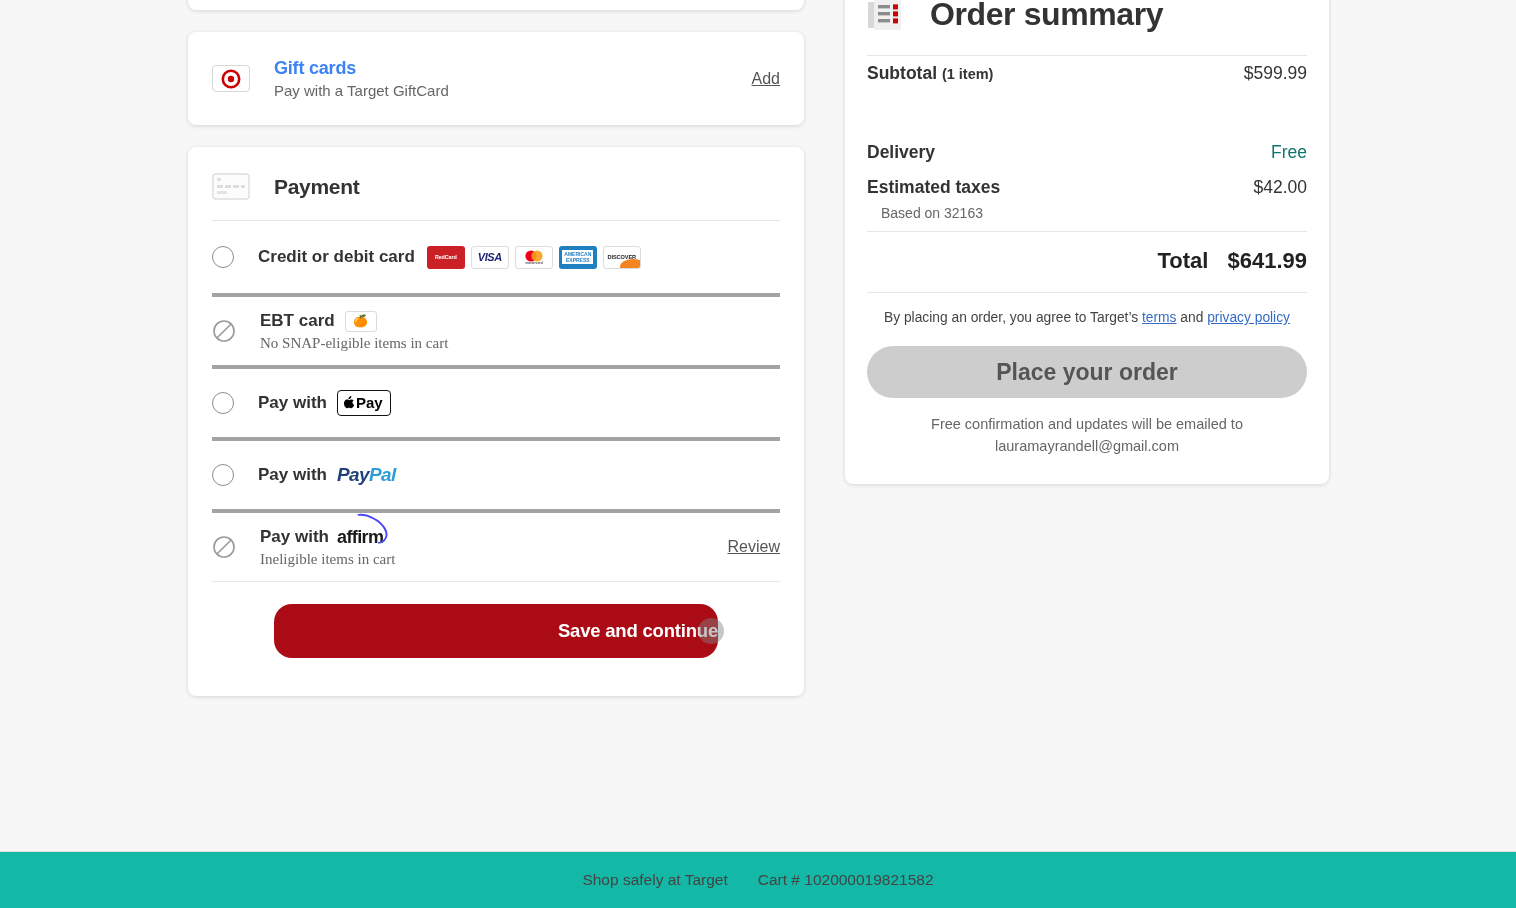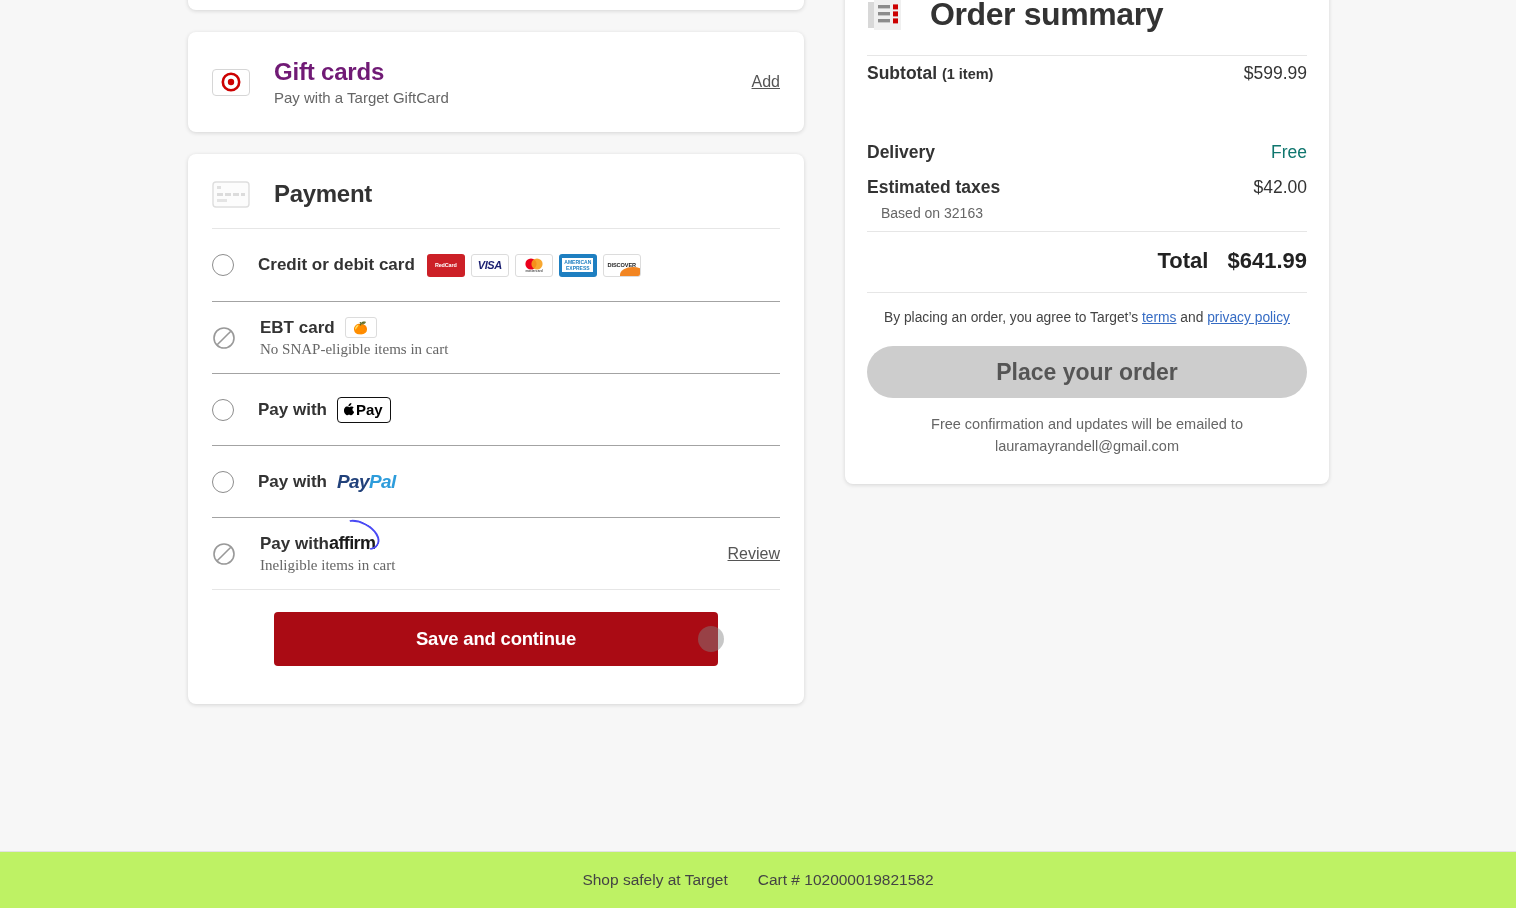--- a/index.html
+++ b/index.html
@@ -23,39 +23,39 @@
   .card-cut { height: 50px; }
 
   
   .gift-card { display: flex; align-items: center; padding: 26px 24px; }
   .gift-icon {
     width: 38px; height: 27px; border: 1px solid #d6d6d6; border-radius: 4px;
     background: #fff; display: flex; align-items: center; justify-content: center;
     flex: 0 0 auto;
   }
   .gift-text { margin-left: 24px; flex: 1 1 auto; }
-  .gift-title { font-size: 24px; font-weight: bold; color: #701a75; letter-spacing: -.2px; }
+  .gift-title { font-size: 18px; font-weight: bold; color: #3b82f6; letter-spacing: -.2px; }
   .gift-sub { font-size: 15px; color: #666; margin-top: 3px; }
   .link {
     font-size: 16px; color: #555; text-decoration: underline;
     cursor: pointer; white-space: nowrap;
   }
 
   
   .pay-card { padding: 0 24px 24px 24px; }
   .pay-head { display: flex; align-items: center; padding: 26px 0 20px 0; }
   .pay-head-icon { width: 38px; height: 27px; flex: 0 0 auto; }
-  .pay-title { margin-left: 24px; font-size: 24px; font-weight: bold; color: #333; letter-spacing: -.3px; }
+  .pay-title { margin-left: 24px; font-size: 21px; font-weight: bold; color: #333; letter-spacing: -.3px; }
   .hr { height: 1px; background: #e6e6e6; }
   .sel-label { font-size: 16.5px; font-weight: bold; color: #333; padding: 22px 0 14px 0; }
 
   .opt-row {
     display: flex; align-items: center;
     min-height: 72px; padding: 8px 0;
-    border-top: 1px solid #a3a3a3;
+    border-top: 4px solid #a3a3a3;
   }
   .opt-row.first { border-top: none; }
   .radio {
     width: 22px; height: 22px; border: 1.6px solid #8d8d8d; border-radius: 50%;
     flex: 0 0 auto; background: #fff;
   }
   .disabled-ic { width: 24px; height: 24px; flex: 0 0 auto; }
   .opt-body { margin-left: 24px; flex: 1 1 auto; }
   .opt-line { display: flex; align-items: center; flex-wrap: wrap; }
   .opt-title { font-size: 17px; font-weight: bold; color: #333; }
@@ -92,34 +92,34 @@
     font-size: 12px; line-height: 1; background: #fff;
   }
   .applepay-badge {
     margin-left: 10px; border: 1.4px solid #111; border-radius: 4px;
     padding: 3px 7px 4px 6px; display: flex; align-items: center;
     font-size: 15px; font-weight: 600; color: #000; background: #fff;
   }
   .paypal { margin-left: 10px; font-size: 19px; font-weight: bold; font-style: italic; letter-spacing: -.6px; }
   .pp-a { color: #21417a; }
   .pp-b { color: #2d9cdb; }
-  .affirm-wrap { position: relative; display: inline-block; }
+  .affirm-wrap { position: relative; margin-left: 8px; display: inline-block; }
   .affirm-txt { font-size: 18px; font-weight: bold; color: #1a1a1a; letter-spacing: -.6px; }
   .affirm-arc {
     position: absolute; right: -6px; top: -11px; width: 42px; height: 26px;
     border: 2.4px solid #4a4af4; border-radius: 50%;
     border-bottom-color: transparent; border-left-color: transparent;
     transform: rotate(28deg);
   }
 
   .save-wrap { position: relative; padding: 22px 62px 14px 62px; }
   .save-btn {
     width: 100%; background: #aa0b14; color: #fff; border: none;
-    border-radius: 4px; height: 54px; font-size: 18.5px; font-weight: bold;
-    font-family: inherit; cursor: pointer; letter-spacing: -.2px;
+    border-radius: 18px; height: 54px; font-size: 18.5px; font-weight: bold;
+    font-family: inherit; cursor: pointer; letter-spacing: -.2px; text-align: right;
   }
   .cursor-dot {
     position: absolute; width: 26px; height: 26px; border-radius: 50%;
     background: rgba(130,130,130,.45); right: 56px; top: 36px; pointer-events: none;
   }
 
   
   .right-col { position: absolute; left: 845px; top: -30px; width: 484px; }
   .sum-card {
     background: #fff; border-radius: 8px; box-shadow: 0 1px 4px rgba(0,0,0,.14);
@@ -141,21 +141,21 @@
   .place-btn {
     width: 100%; height: 52px; margin-top: 18px; background: #cdcdcd;
     border: none; border-radius: 26px; color: #555; font-size: 23px;
     font-weight: bold; font-family: inherit; cursor: default;
   }
   .confirm { font-size: 14.5px; color: #666; text-align: center; line-height: 1.5; padding-top: 16px; }
 
   
   .footer {
     position: absolute; left: 0; bottom: 0; width: 1516px; height: 57px;
-    border-top: 1px solid #e2e2e2; background: #bef264;
+    border-top: 1px solid #e2e2e2; background: #14b8a6;
     display: flex; align-items: center; justify-content: center; gap: 30px;
   }
   .foot-txt { font-size: 15.5px; color: #444; }
 </style>
 </head>
 <body>
 
 <div class="page">
 
   <div class="left-col">

